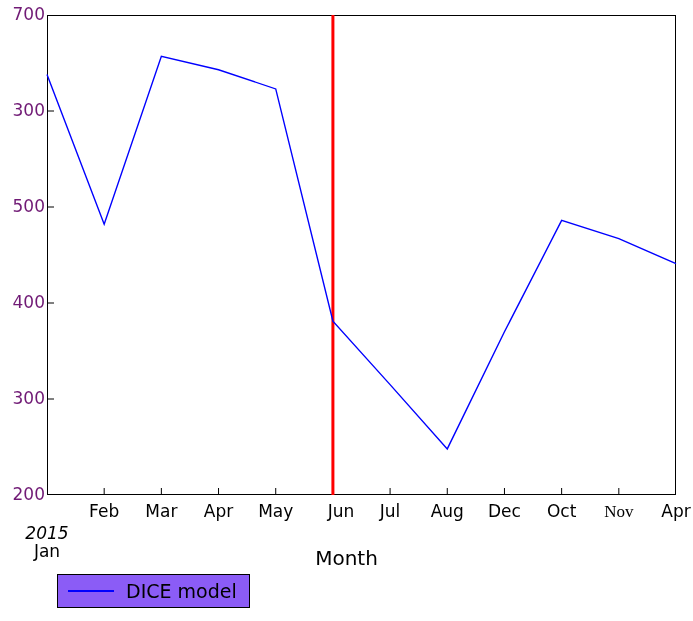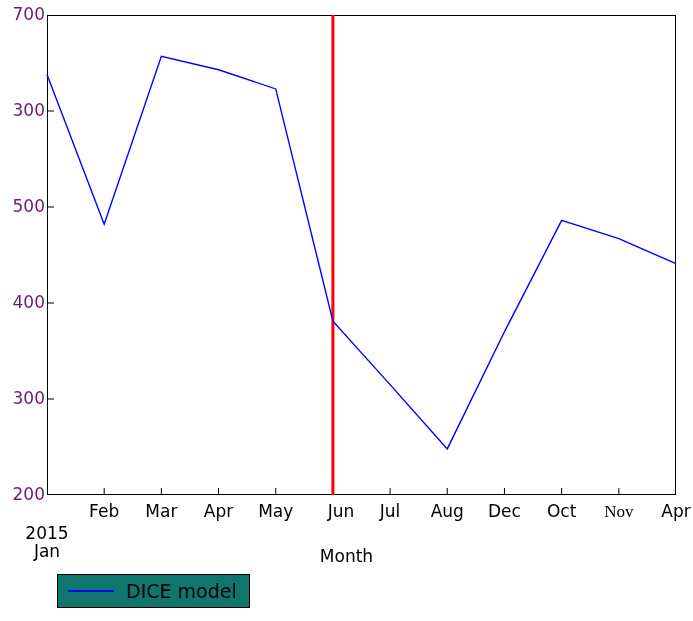--- a/index.html
+++ b/index.html
@@ -69,29 +69,29 @@
     line-height: 1;
     white-space: nowrap;
     transform: translateX(-50%);
   }
   #xlabel {
     position: absolute;
     left: 0;
     top: 546px;
     width: 693px;
     text-align: center;
-    font-size: 17px;
+    font-size: 20px;
     color: #000000;
   }
   #legend-box {
     position: absolute;
     left: 57px;
     top: 574px;
     border: 1px solid #000000;
-    background: #0f766e;
+    background: #8b5cf6;
     height: 34px;
     box-sizing: border-box;
     display: flex;
     align-items: center;
     padding: 0 12px 0 10px;
   }
   #legend-line-holder {
     width: 46px;
     height: 14px;
     position: relative;
@@ -155,21 +155,21 @@
       </div>
       <div class="ytick-wrap" style="top: 102px;">
         <div class="ytick-label">300</div>
       </div>
       <div class="ytick-wrap" style="top: 6px;">
         <div class="ytick-label">700</div>
       </div>
     </div>
   <div id="xtick-labels">
       <div class="xtick-label" style="left: 47px; top: 503px; margin-top: 40px;">Jan</div>
-      <div class="xtick-sub" style="left: 47px; top: 525px;">2015</div>
+      <div class="xtick-sub" style="left: 47px; top: 525px; font-style: italic;">2015</div>
       <div class="xtick-label" style="left: 104.182px; top: 503px;">Feb</div>
       <div class="xtick-label" style="left: 161.364px; top: 503px;">Mar</div>
       <div class="xtick-label" style="left: 218.545px; top: 503px;">Apr</div>
       <div class="xtick-label" style="left: 275.727px; top: 503px;">May</div>
       <div class="xtick-label" style="left: 332.909px; top: 503px; margin-left: 8px;">Jun</div>
       <div class="xtick-label" style="left: 390.091px; top: 503px;">Jul</div>
       <div class="xtick-label" style="left: 447.273px; top: 503px;">Aug</div>
       <div class="xtick-label" style="left: 504.455px; top: 503px;">Dec</div>
       <div class="xtick-label" style="left: 561.636px; top: 503px;">Oct</div>
       <div class="xtick-label" style="left: 618.818px; top: 503px; font-family: Liberation Serif, serif;">Nov</div>

